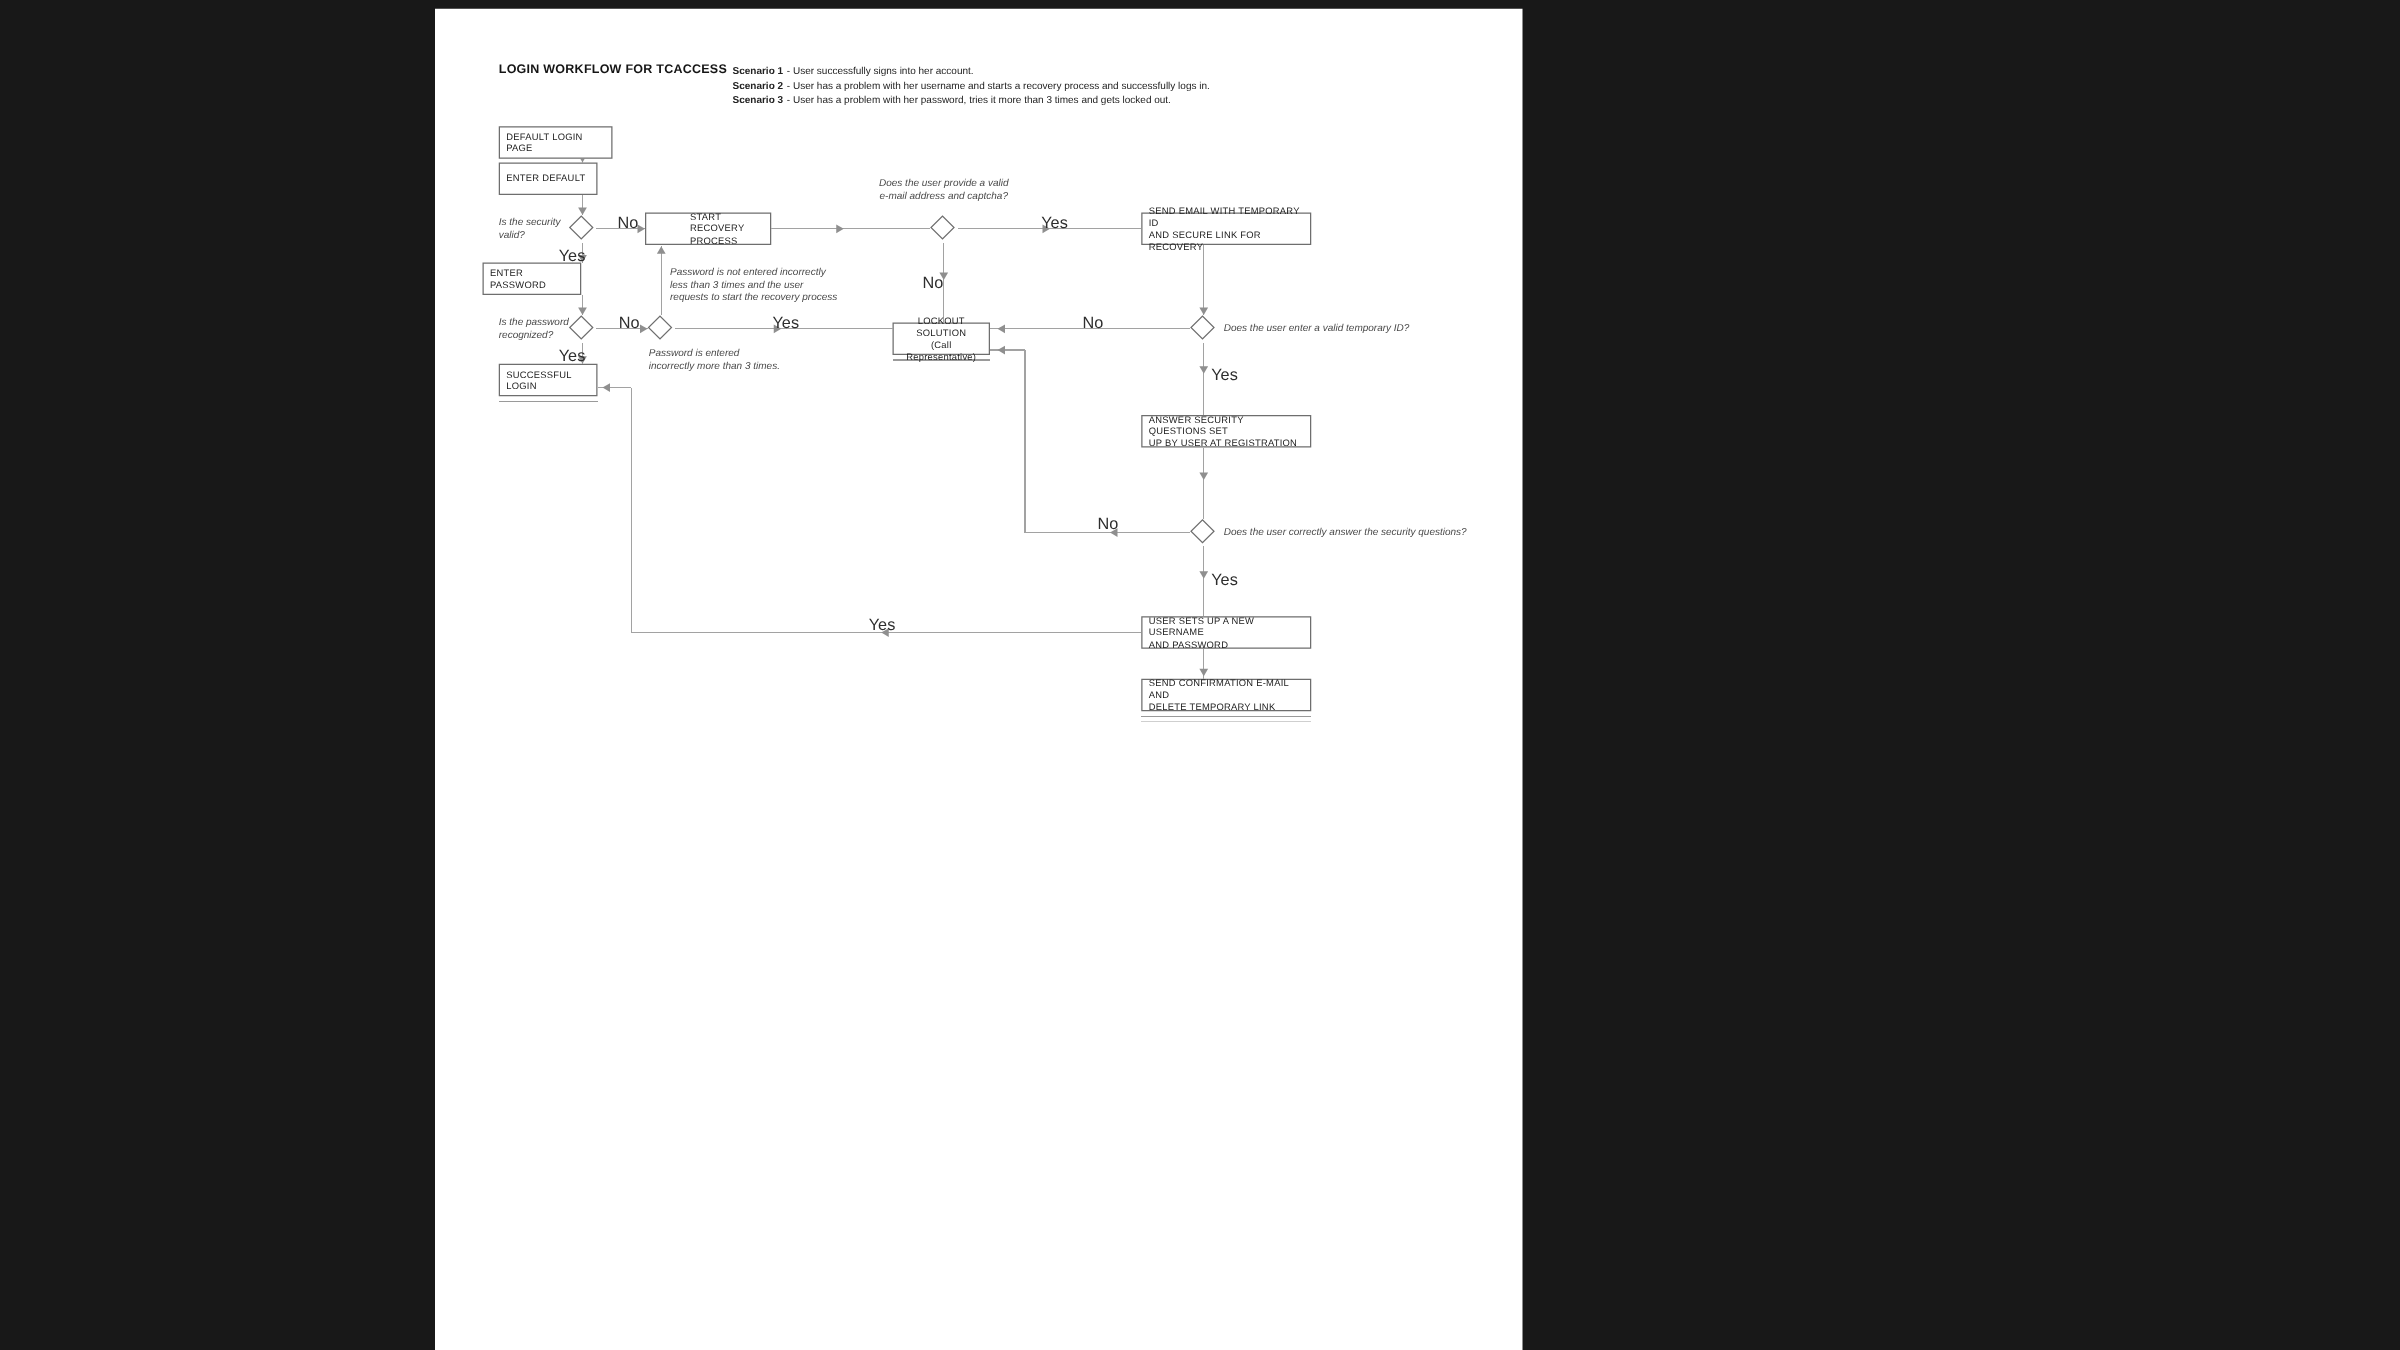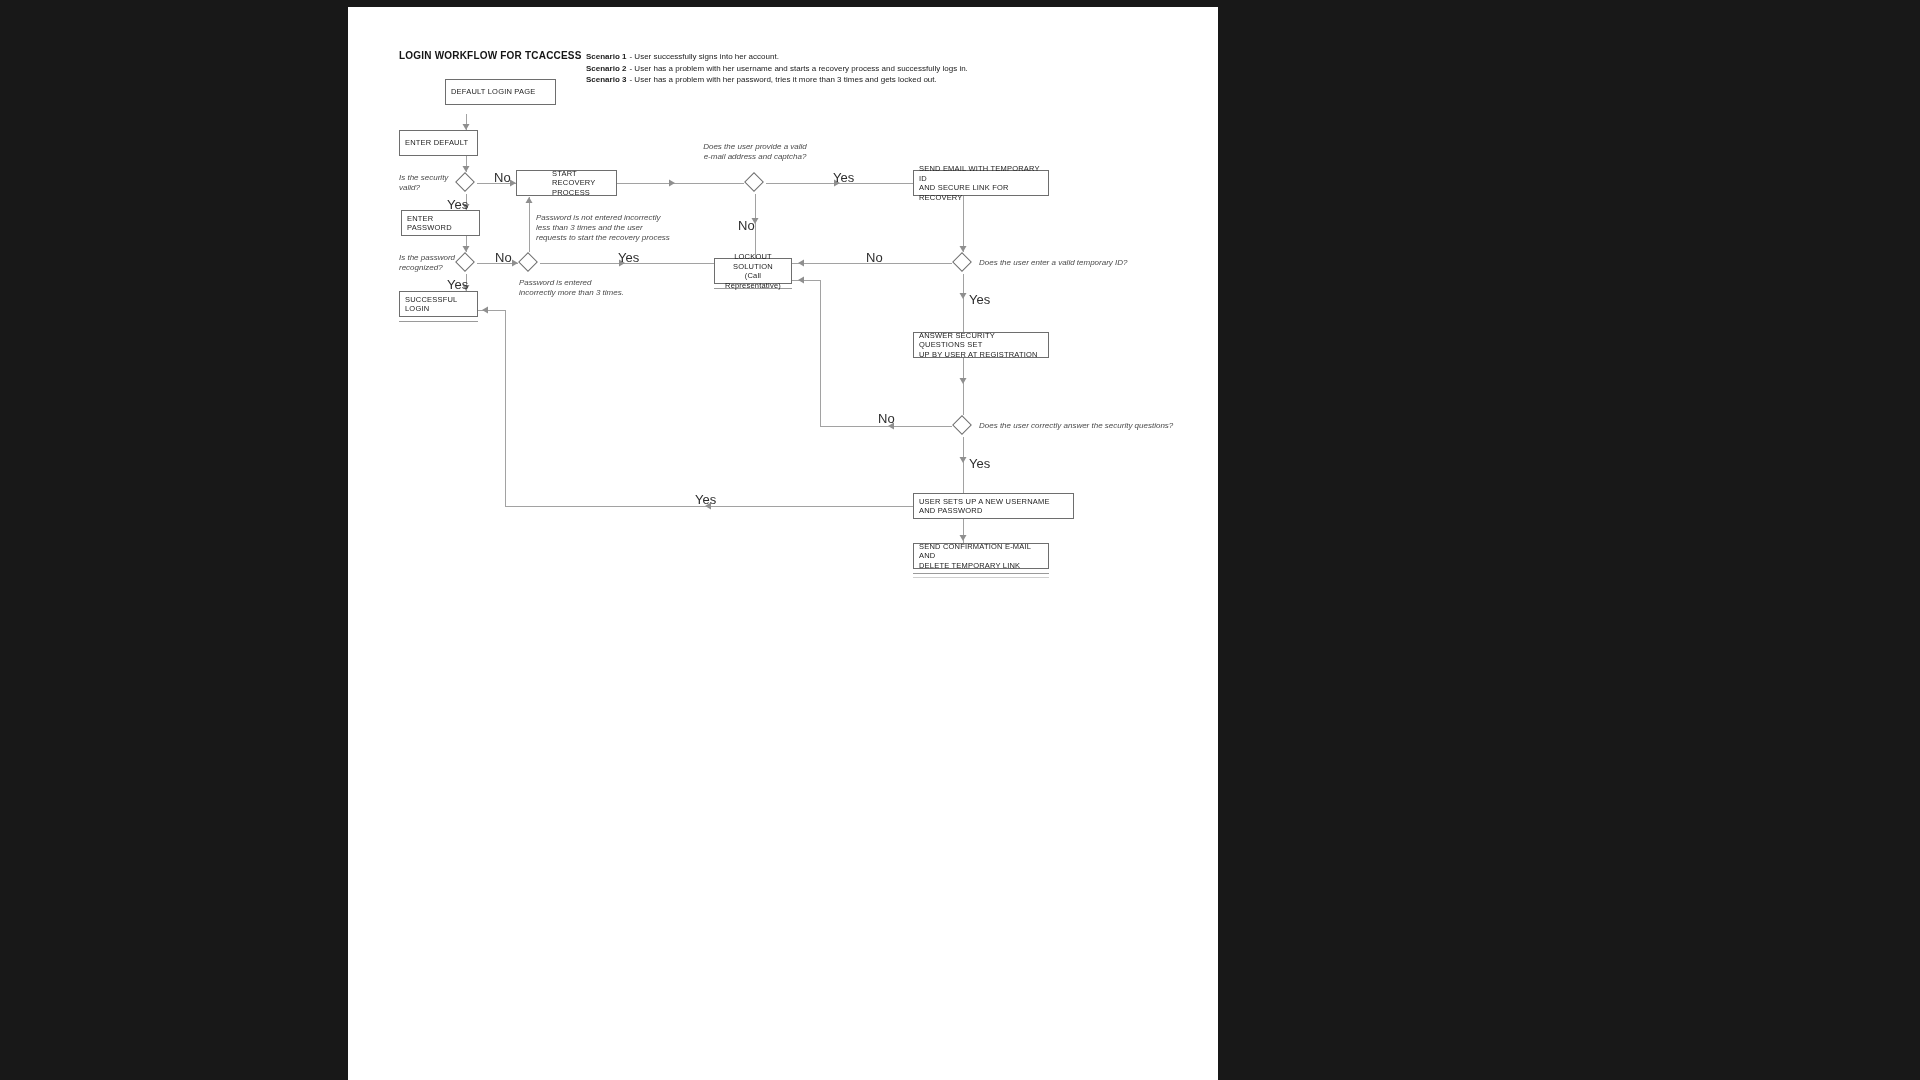--- a/index.html
+++ b/index.html
@@ -117,33 +117,33 @@
       <span class="b">Scenario 1</span><span>- User successfully signs into her account.</span>
     </div>
     <div class="scenario-line">
       <span class="b">Scenario 2</span><span>- User has a problem with her username and starts a recovery process and successfully logs in.</span>
     </div>
     <div class="scenario-line">
       <span class="b">Scenario 3</span><span>- User has a problem with her password, tries it more than 3 times and gets locked out.</span>
     </div>
   </div>
 
-  <div class="node" style="left:51px;  top:72px;  width:111px;  height:26px;margin-left:46px;">DEFAULT LOGIN PAGE</div>
+  <div class="node" style="left:51px;  top:94px;  width:91px;  height:26px;">DEFAULT LOGIN PAGE</div>
   <div class="node" style="left:51px;  top:123px; width:79px;  height:26px;">ENTER DEFAULT</div>
   <div class="node" style="left:168px; top:163px; width:101px;  height:26px;padding-left:35px;">START RECOVERY
 PROCESS</div>
   <div class="node" style="left:565px; top:163px; width:136px; height:26px;">SEND EMAIL WITH TEMPORARY ID
 AND SECURE LINK FOR RECOVERY</div>
-  <div class="node" style="left:53px;  top:203px; width:79px;  height:26px;">ENTER PASSWORD</div>
+  <div class="node" style="left:38px;  top:203px; width:79px;  height:26px;">ENTER PASSWORD</div>
   <div class="node center" style="left:366px; top:251px; width:78px; height:26px;">LOCKOUT SOLUTION
 (Call Representative)</div>
   <div class="node" style="left:51px;  top:284px; width:79px;  height:26px;">SUCCESSFUL LOGIN</div>
   <div class="node" style="left:565px; top:325px; width:136px; height:26px;">ANSWER SECURITY QUESTIONS SET
 UP BY USER AT REGISTRATION</div>
-  <div class="node" style="left:565px; top:486px; width:161px; height:26px;">USER SETS UP A NEW USERNAME
+  <div class="node" style="left:565px; top:486px; width:136px; height:26px;">USER SETS UP A NEW USERNAME
 AND PASSWORD</div>
   <div class="node" style="left:565px; top:536px; width:136px; height:26px;">SEND CONFIRMATION E-MAIL AND
 DELETE TEMPORARY LINK</div>
 
   <div class="diamond" style="left:110px; top:168px;"></div>
   <div class="diamond" style="left:399px; top:168px;"></div>
   <div class="diamond" style="left:110px; top:248px;"></div>
   <div class="diamond" style="left:173px; top:248px;"></div>
   <div class="diamond" style="left:607px; top:248px;"></div>
   <div class="diamond" style="left:607px; top:411px;"></div>

